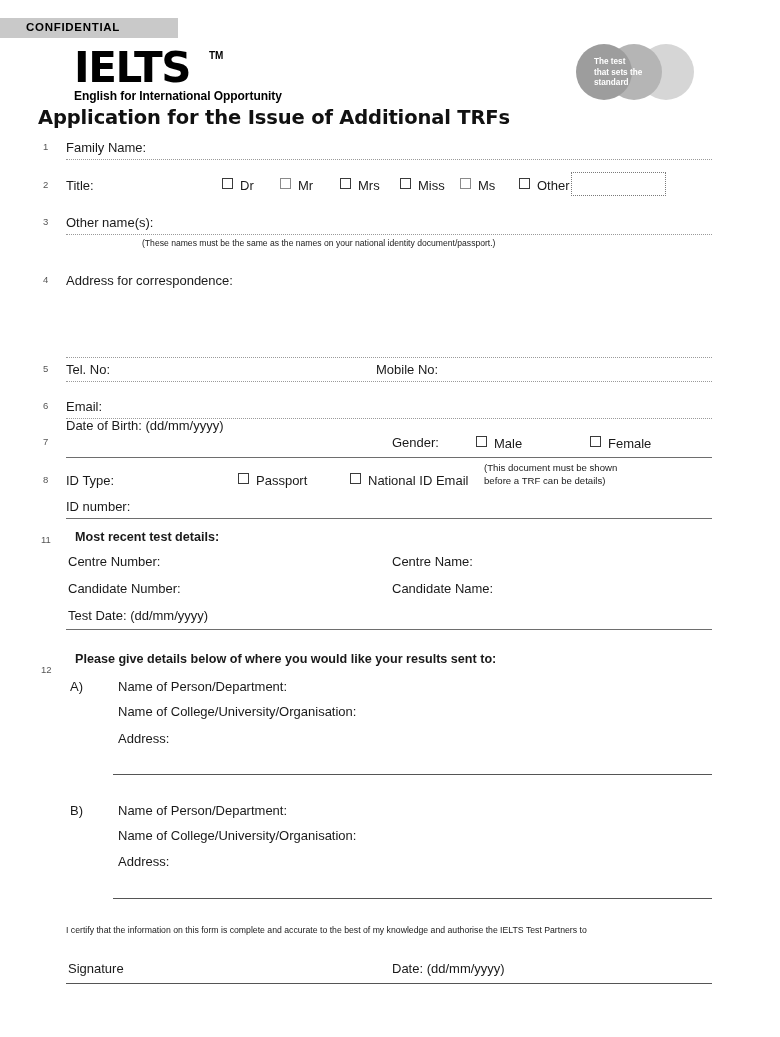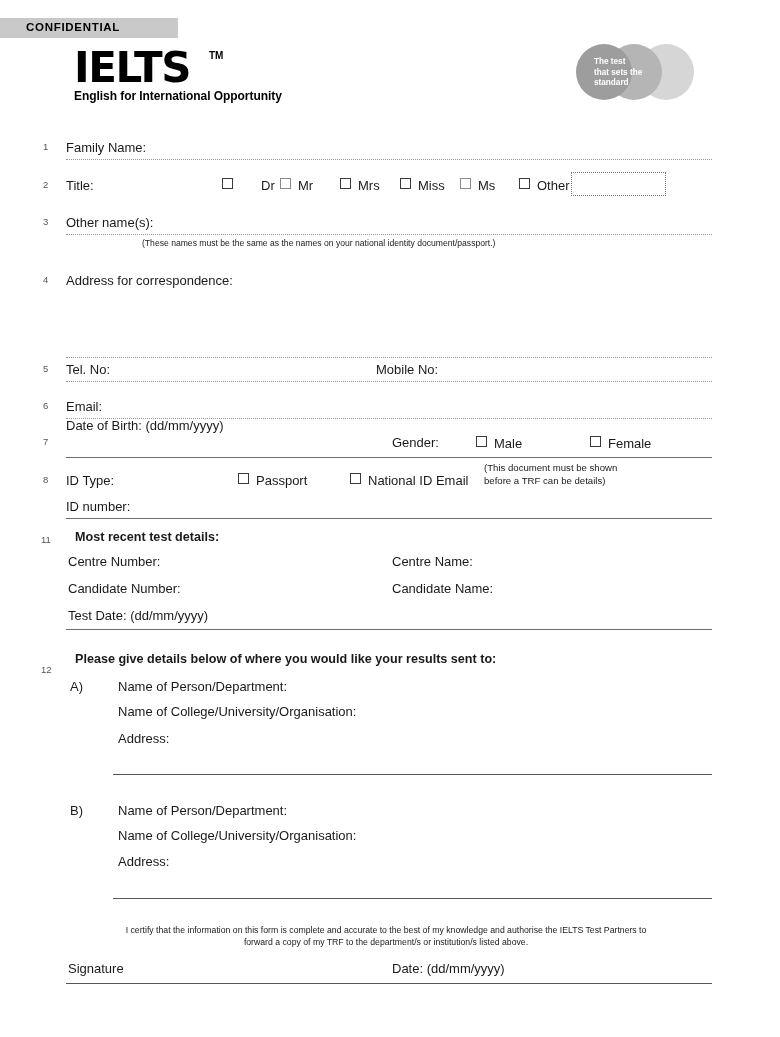--- a/index.html
+++ b/index.html
@@ -168,21 +168,20 @@
     border: 1px dotted #7a7a7a;
     background: #fff;
     box-sizing: border-box;
   }
 
   .cert {
     position: absolute;
     font-size: 8.7px;
     line-height: 11.6px;
     color: #1a1a1a;
-    text-align: center;
   }
 </style>
 </head>
 <body>
 
 <div id="page">
 
   <div class="confidential-banner">
     <div class="label">CONFIDENTIAL</div>
   </div>
@@ -197,30 +196,31 @@
     <div class="mark-circle mark-c3"></div>
     <div class="mark-circle mark-c2"></div>
     <div class="mark-circle mark-c1"></div>
     <div class="mark-text">
       <div>The test</div>
       <div>that sets the</div>
       <div>standard</div>
     </div>
   </div>
 
+  <div class="page-title">Application for the Issue of Additional TRFs</div>
 
   <div class="num" style="left:43px; top:141px;">1</div>
   <div class="lbl" style="left:66px; top:140px;">Family Name:</div>
   <div class="dotline" style="left:66px; top:159px; width:646px;"></div>
 
   <div class="num" style="left:43px; top:179px;">2</div>
   <div class="lbl" style="left:66px; top:178px;">Title:</div>
 
   <div class="cbx" style="left:222px; top:178px;"></div>
-  <div class="lbl" style="left:240px; top:178px;margin-left:21px;">Dr</div>
+  <div class="lbl" style="left:240px; top:178px;">Dr</div>
 
   <div class="cbx soft" style="left:280px; top:178px;"></div>
   <div class="lbl" style="left:298px; top:178px;">Mr</div>
 
   <div class="cbx" style="left:340px; top:178px;"></div>
   <div class="lbl" style="left:358px; top:178px;">Mrs</div>
 
   <div class="cbx" style="left:400px; top:178px;"></div>
   <div class="lbl" style="left:418px; top:178px;">Miss</div>
 
@@ -294,19 +294,18 @@
   <div class="solidline thick" style="left:113px; top:774px; width:599px;"></div>
 
   <div class="lbl" style="left:70px; top:803px;">B)</div>
   <div class="lbl" style="left:118px; top:803px;">Name of Person/Department:</div>
   <div class="lbl" style="left:118px; top:828px;">Name of College/University/Organisation:</div>
   <div class="lbl" style="left:118px; top:854px;">Address:</div>
   <div class="solidline thick" style="left:113px; top:898px; width:599px;"></div>
 
   <div class="cert" style="left:66px; top:925px; width:640px;">
     <div>I certify that the information on this form is complete and accurate to the best of my knowledge and authorise the IELTS Test Partners to</div>
-    <div>forward a copy of my TRF to the department/s or institution/s listed above.</div>
   </div>
   <div class="lbl" style="left:68px; top:961px;">Signature</div>
   <div class="lbl" style="left:392px; top:961px;">Date: (dd/mm/yyyy)</div>
   <div class="solidline thick" style="left:66px; top:983px; width:646px;"></div>
 
 </div>
 
 </body></html>

